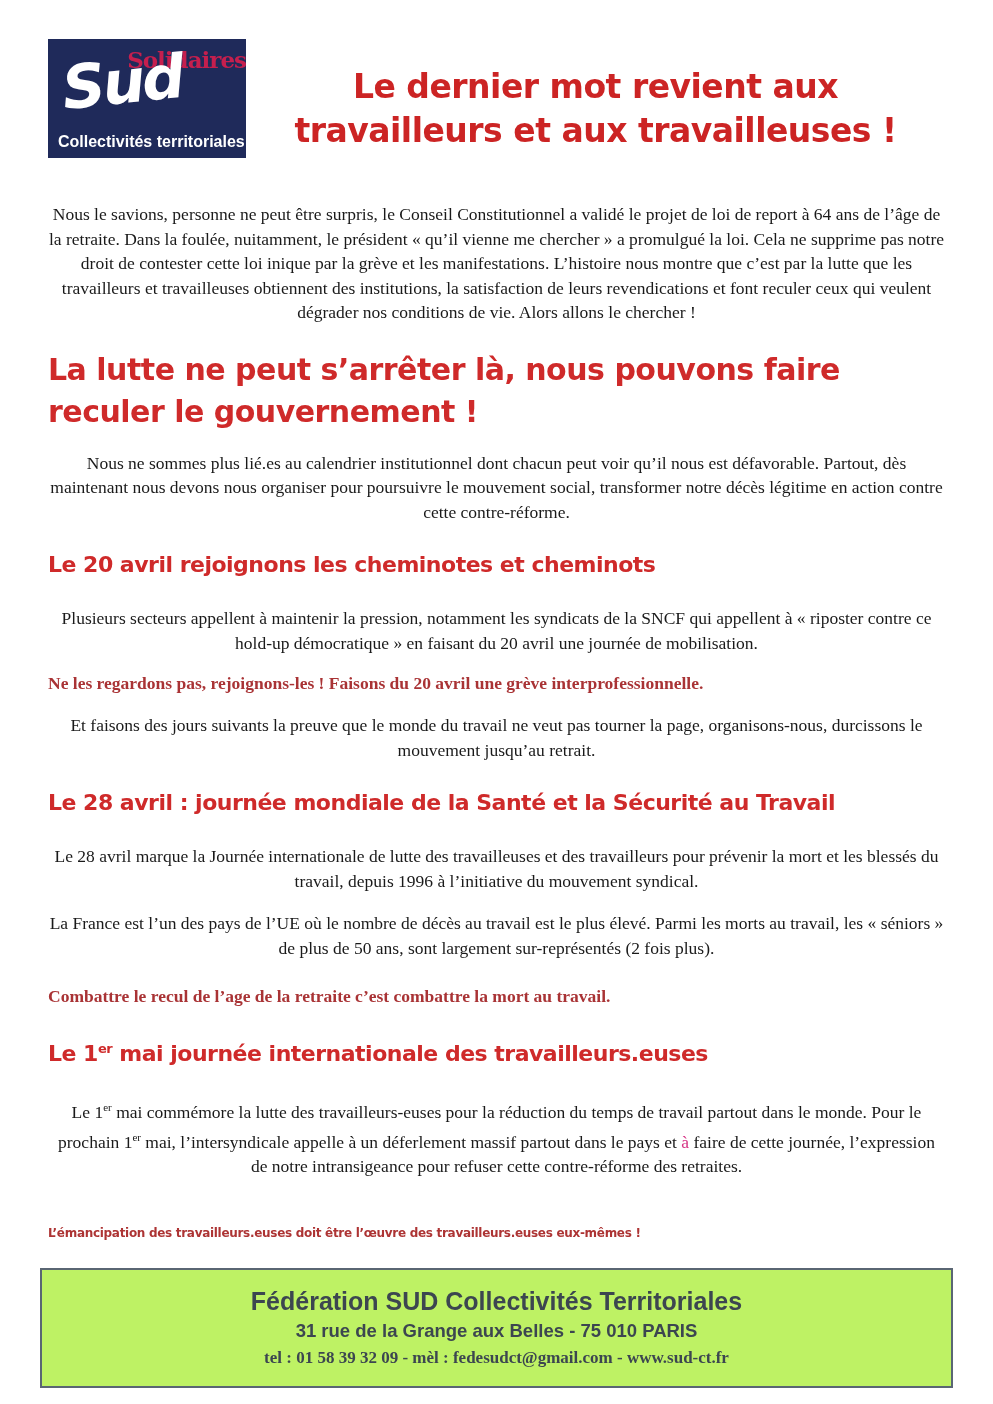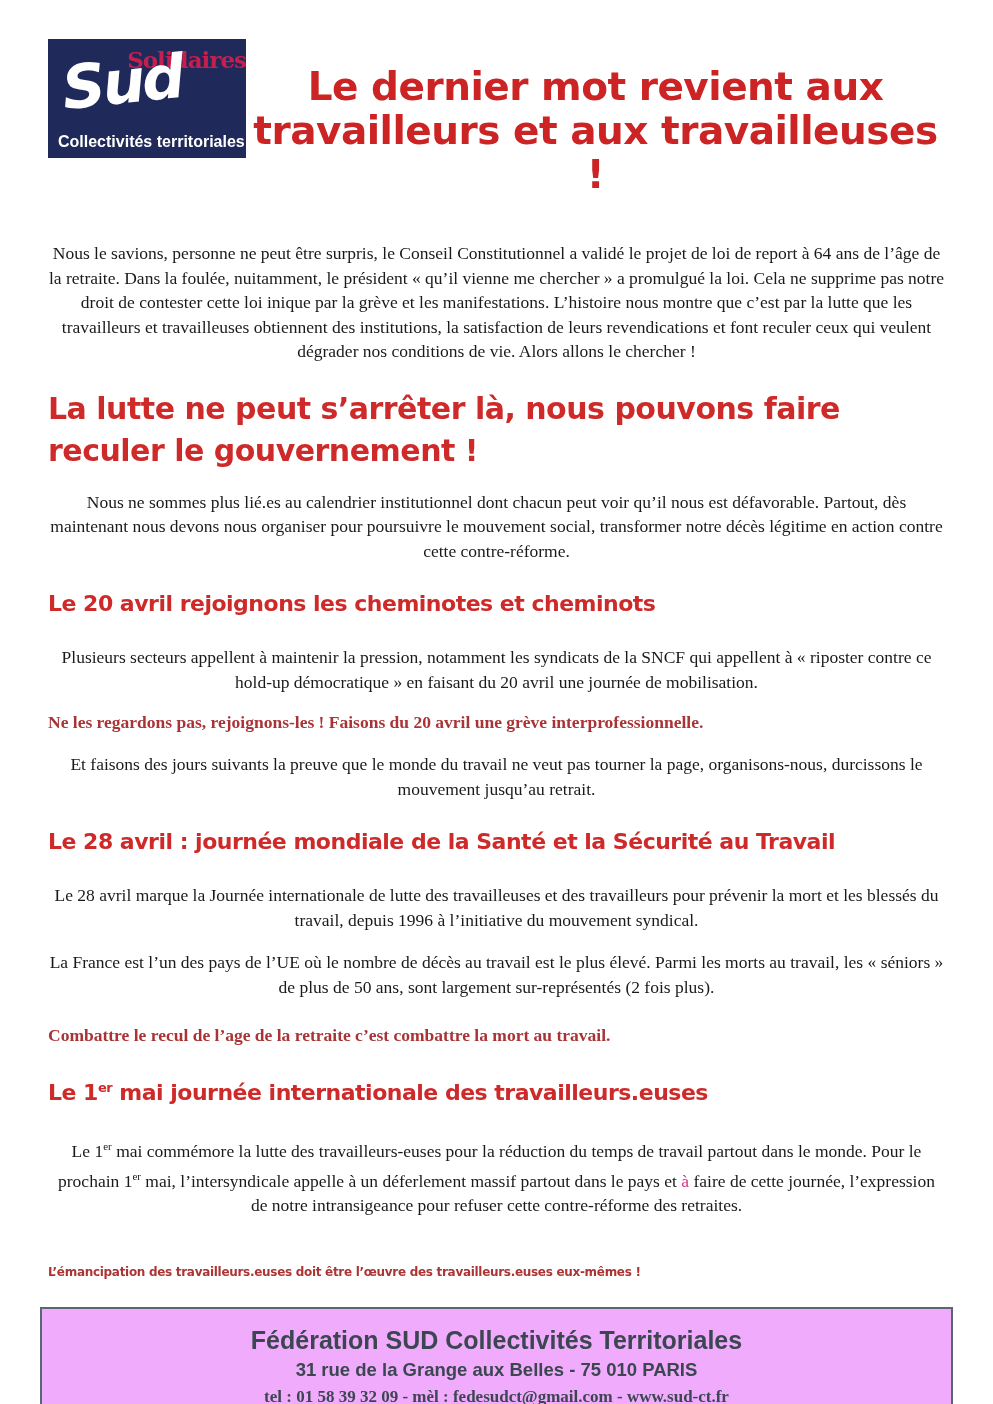--- a/index.html
+++ b/index.html
@@ -48,21 +48,21 @@
     font-size: 16px;
     white-space: nowrap;
     margin-top: 11px;
   }
   .title {
     flex: 1;
     text-align: center;
     color: #cc2424;
     font-family: "DejaVu Sans", sans-serif;
     font-weight: bold;
-    font-size: 39px;
+    font-size: 33px;
     line-height: 44px;
     letter-spacing: -0.5px;
     padding-top: 26px;
   }
 
   
   .para {
     font-size: 17.5px;
     line-height: 24.5px;
     margin-top: 18px;
@@ -108,21 +108,21 @@
     letter-spacing: -0.3px;
     margin-top: 48px;
   }
 
   
   .footer-box {
     margin-top: 28px;
     margin-left: -8px;
     width: 913px;
     height: 120px;
-    background: #f0abfc;
+    background: #bef264;
     border: 2px solid #5a6673;
     text-align: center;
     padding-top: 15px;
   }
   .footer-org {
     font-family: "Liberation Sans", sans-serif;
     font-weight: bold;
     font-size: 25px;
     line-height: 32px;
     color: #3c4650;

